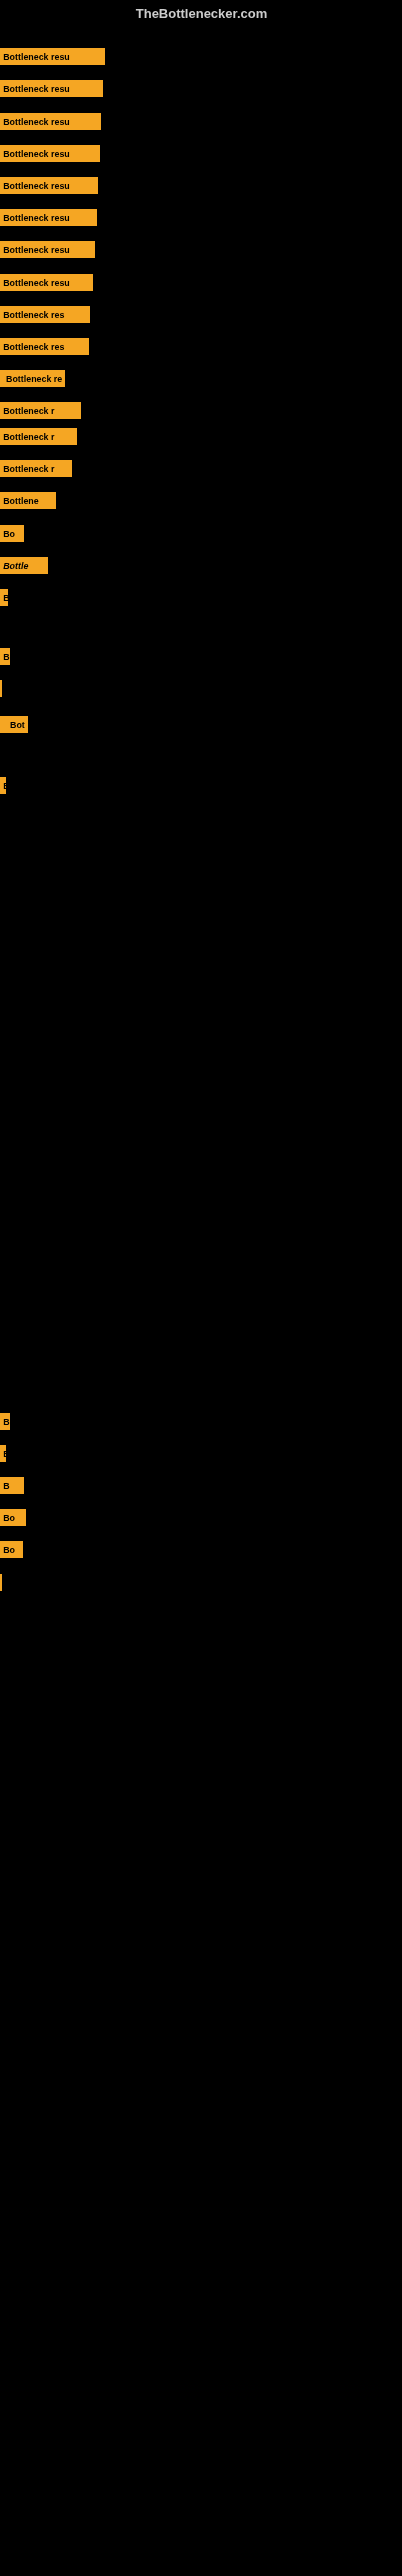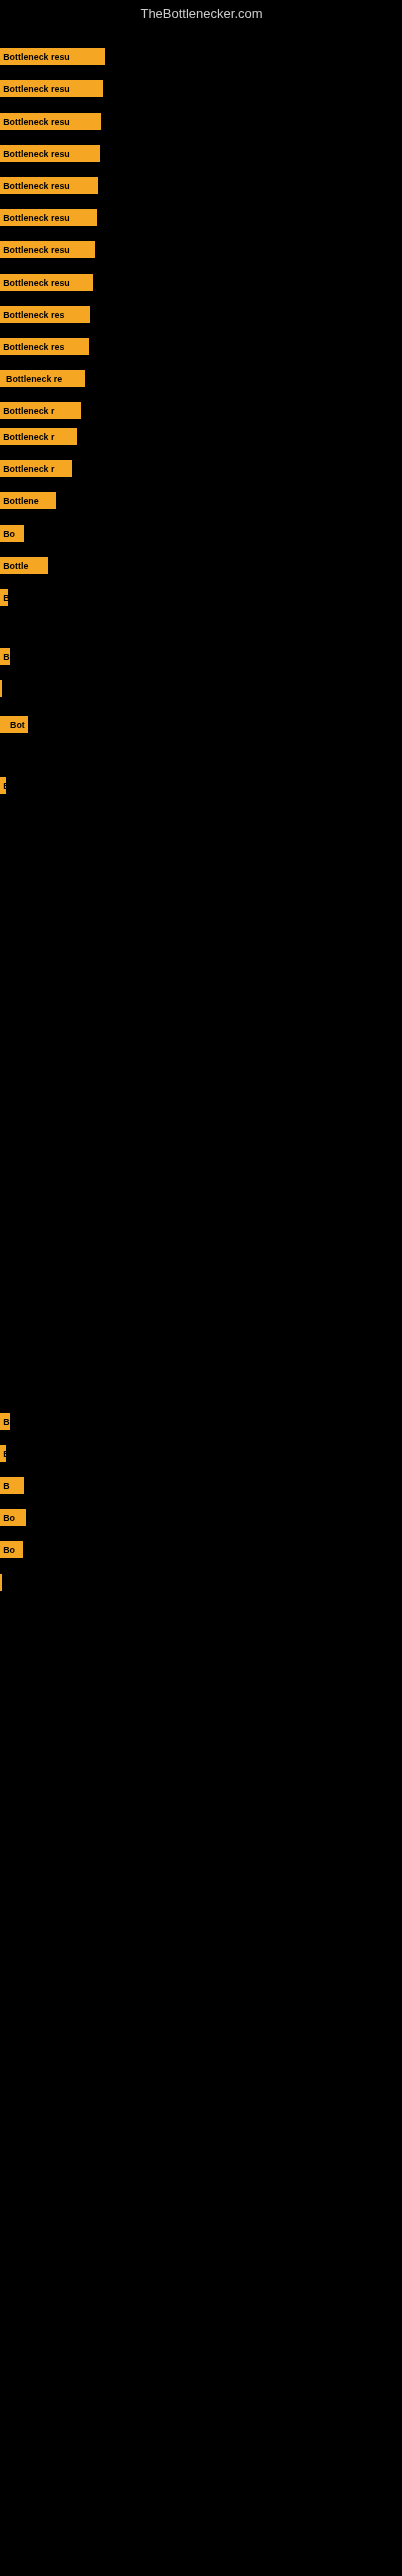--- a/index.html
+++ b/index.html
@@ -14,21 +14,21 @@
       width: 403px;
       min-height: 2576px;
       position: relative;
       overflow-x: hidden;
     }
     .site-title {
       text-align: center;
       font-size: 13px;
       color: #cccccc;
       padding: 6.4px 0;
-      font-weight: normal;
+      font-weight: bold;
     }
     .bar-container {
       position: absolute;
       left: 0;
       display: flex;
       align-items: center;
     }
     .bar-label {
       background-color: #f5a623;
       color: #000000;
@@ -69,38 +69,38 @@
     <div class="bar-container" style="top: 246px; height: 17.7px; left: 0px; width: 101px;">
       <div class="bar-label" style="height: 17.7px; line-height: 17.7px; width: 93px;">Bottleneck resu</div>
     </div>
     <div class="bar-container" style="top: 278px; height: 17.7px; left: 0px; width: 98px;">
       <div class="bar-label" style="height: 17.7px; line-height: 17.7px; width: 90px;">Bottleneck res</div>
     </div>
     <div class="bar-container" style="top: 310px; height: 17.7px; left: 0px; width: 97px;">
       <div class="bar-label" style="height: 17.7px; line-height: 17.7px; width: 89px;">Bottleneck res</div>
     </div>
     <div class="bar-container" style="top: 342px; height: 17.7px; left: 0px; width: 93px;">
-      <div class="bar-label" style="height: 17.7px; line-height: 17.7px; width: 85px; padding-left: 6px;">Bottleneck re</div>
+      <div class="bar-label" style="height: 17.7px; line-height: 17.7px; width: 65px; padding-left: 6px;">Bottleneck re</div>
     </div>
     <div class="bar-container" style="top: 374px; height: 17.7px; left: 0px; width: 89px;">
       <div class="bar-label" style="height: 17.7px; line-height: 17.7px; width: 81px;">Bottleneck r</div>
     </div>
     <div class="bar-container" style="top: 400px; height: 17.7px; left: 0px; width: 85px;">
       <div class="bar-label" style="height: 17.7px; line-height: 17.7px; width: 77px;">Bottleneck r</div>
     </div>
     <div class="bar-container" style="top: 432px; height: 17.7px; left: 0px; width: 81px;">
       <div class="bar-label" style="height: 17.7px; line-height: 17.7px; width: 72px;">Bottleneck r</div>
     </div>
     <div class="bar-container" style="top: 464px; height: 17.7px; left: 0px; width: 64px;">
       <div class="bar-label" style="height: 17.7px; line-height: 17.7px; width: 56px;">Bottlene</div>
     </div>
     <div class="bar-container" style="top: 497px; height: 17.7px; left: 0px; width: 32px;">
       <div class="bar-label" style="height: 17.7px; line-height: 17.7px; width: 24px;">Bo</div>
     </div>
-    <div class="bar-container" style="top: 529px; height: 17.7px; left: 0px; width: 56px;">
+    <div class="bar-container" style="top: 529px; height: 17.7px; left: 0px; width: 56px; font-style: italic;">
       <div class="bar-label" style="height: 17.7px; line-height: 17.7px; width: 48px;">Bottle</div>
     </div>
     <div class="bar-container" style="top: 561px; height: 17.7px; left: 0px; width: 16px;">
       <div class="bar-label" style="height: 17.7px; line-height: 17.7px; width: 8px;">B</div>
     </div>
     <div class="bar-container" style="top: 620px; height: 17.7px; left: 0px; width: 17.7px;">
       <div class="bar-label" style="height: 17.7px; line-height: 17.7px; width: 9.7px;">B</div>
     </div>
     <div class="bar-container" style="top: 652px; height: 17.7px; left: 0px; width: 10.5px;">
       <div style="width: 2.4px; height: 17.7px; background-color: rgb(245, 166, 35);"></div>

